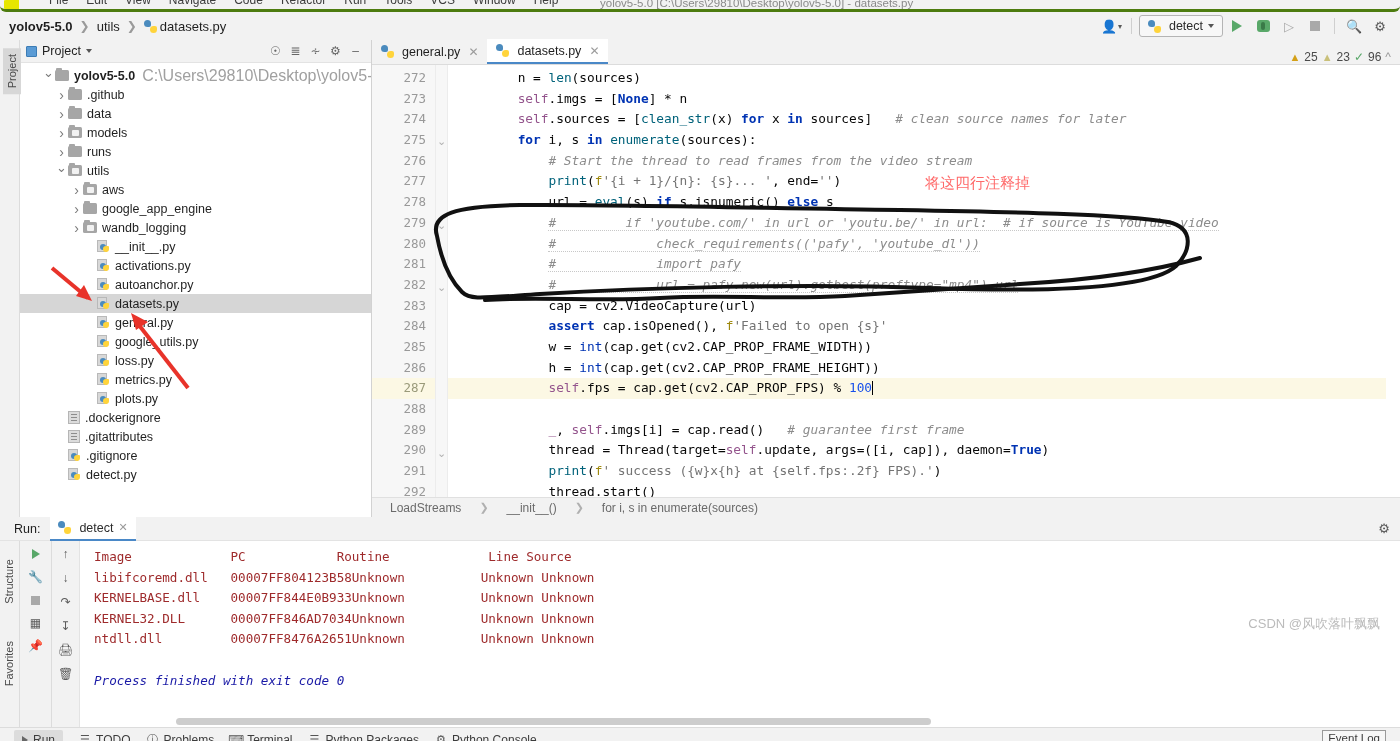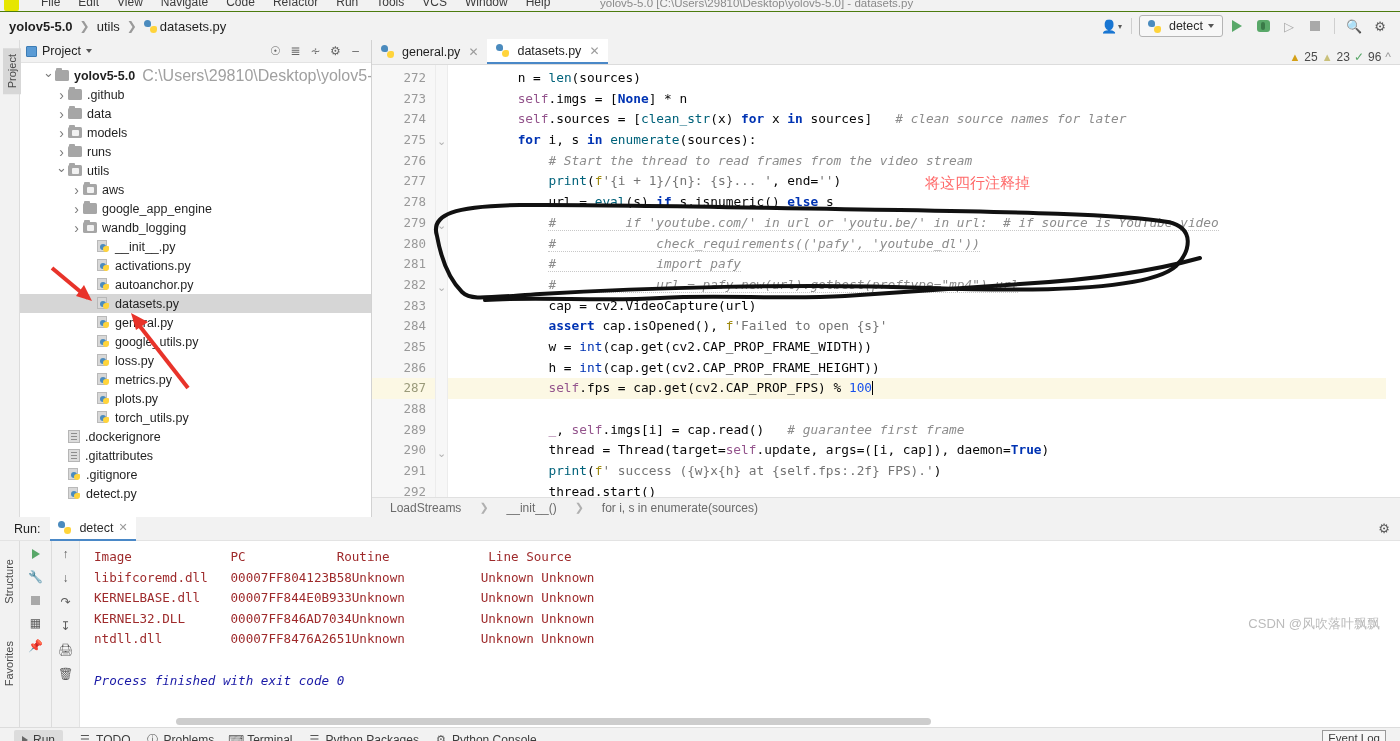--- a/index.html
+++ b/index.html
@@ -8,22 +8,23 @@
     width:1400px; height:741px; overflow:hidden;
     font-family:"Liberation Sans", sans-serif;
     font-size:12px; color:#2b2b2b; background:#f2f2f2;
     -webkit-font-smoothing:antialiased;
   }
   .app { position:relative; width:1400px; height:741px; display:flex; flex-direction:column; }
 
   
   .menubar {
     height:12px; background:#f2f2f2; display:flex; align-items:flex-end;
-    padding-left:32px; position:relative; overflow:hidden; flex:none;
-    border-bottom:1px solid #4d7c0f;
+    padding-left:40px; position:relative; overflow:hidden; flex:none;
+    border-bottom:3px solid #4d7c0f;
+    border-radius:6px;
   }
   .menubar .mi { font-size:12px; color:#3c3c3c; padding:0 9px; line-height:12px;
     position:relative; top:-3px; white-space:nowrap; }
   .applogo { position:absolute; left:4px; top:-2px; width:15px; height:13px;
      background:#e6e600; border-radius:2px; }
   .wintitle { position:absolute; left:600px; top:-3px; font-size:11.5px; color:#8a8a8a;
      white-space:nowrap; }
 
   
   .maintoolbar { height:28px; background:#f2f2f2; display:flex; align-items:center;
@@ -371,29 +372,20 @@
           </div>
           <div class="row i3">
             <span class="arrow"></span>
             <span class="pyf">
               <span class="doc"></span>
               <span class="pb"></span>
               <span class="py2"></span>
             </span>
             <span class="lbl">plots.py</span>
           </div>
-          <div class="row i3">
-            <span class="arrow"></span>
-            <span class="pyf">
-              <span class="doc"></span>
-              <span class="pb"></span>
-              <span class="py2"></span>
-            </span>
-            <span class="lbl">torch_utils.py</span>
-          </div>
           <div class="row i1">
             <span class="arrow"></span>
             <span class="txtf"></span>
             <span class="lbl">.dockerignore</span>
           </div>
           <div class="row i1">
             <span class="arrow"></span>
             <span class="txtf"></span>
             <span class="lbl">.gitattributes</span>
           </div>

